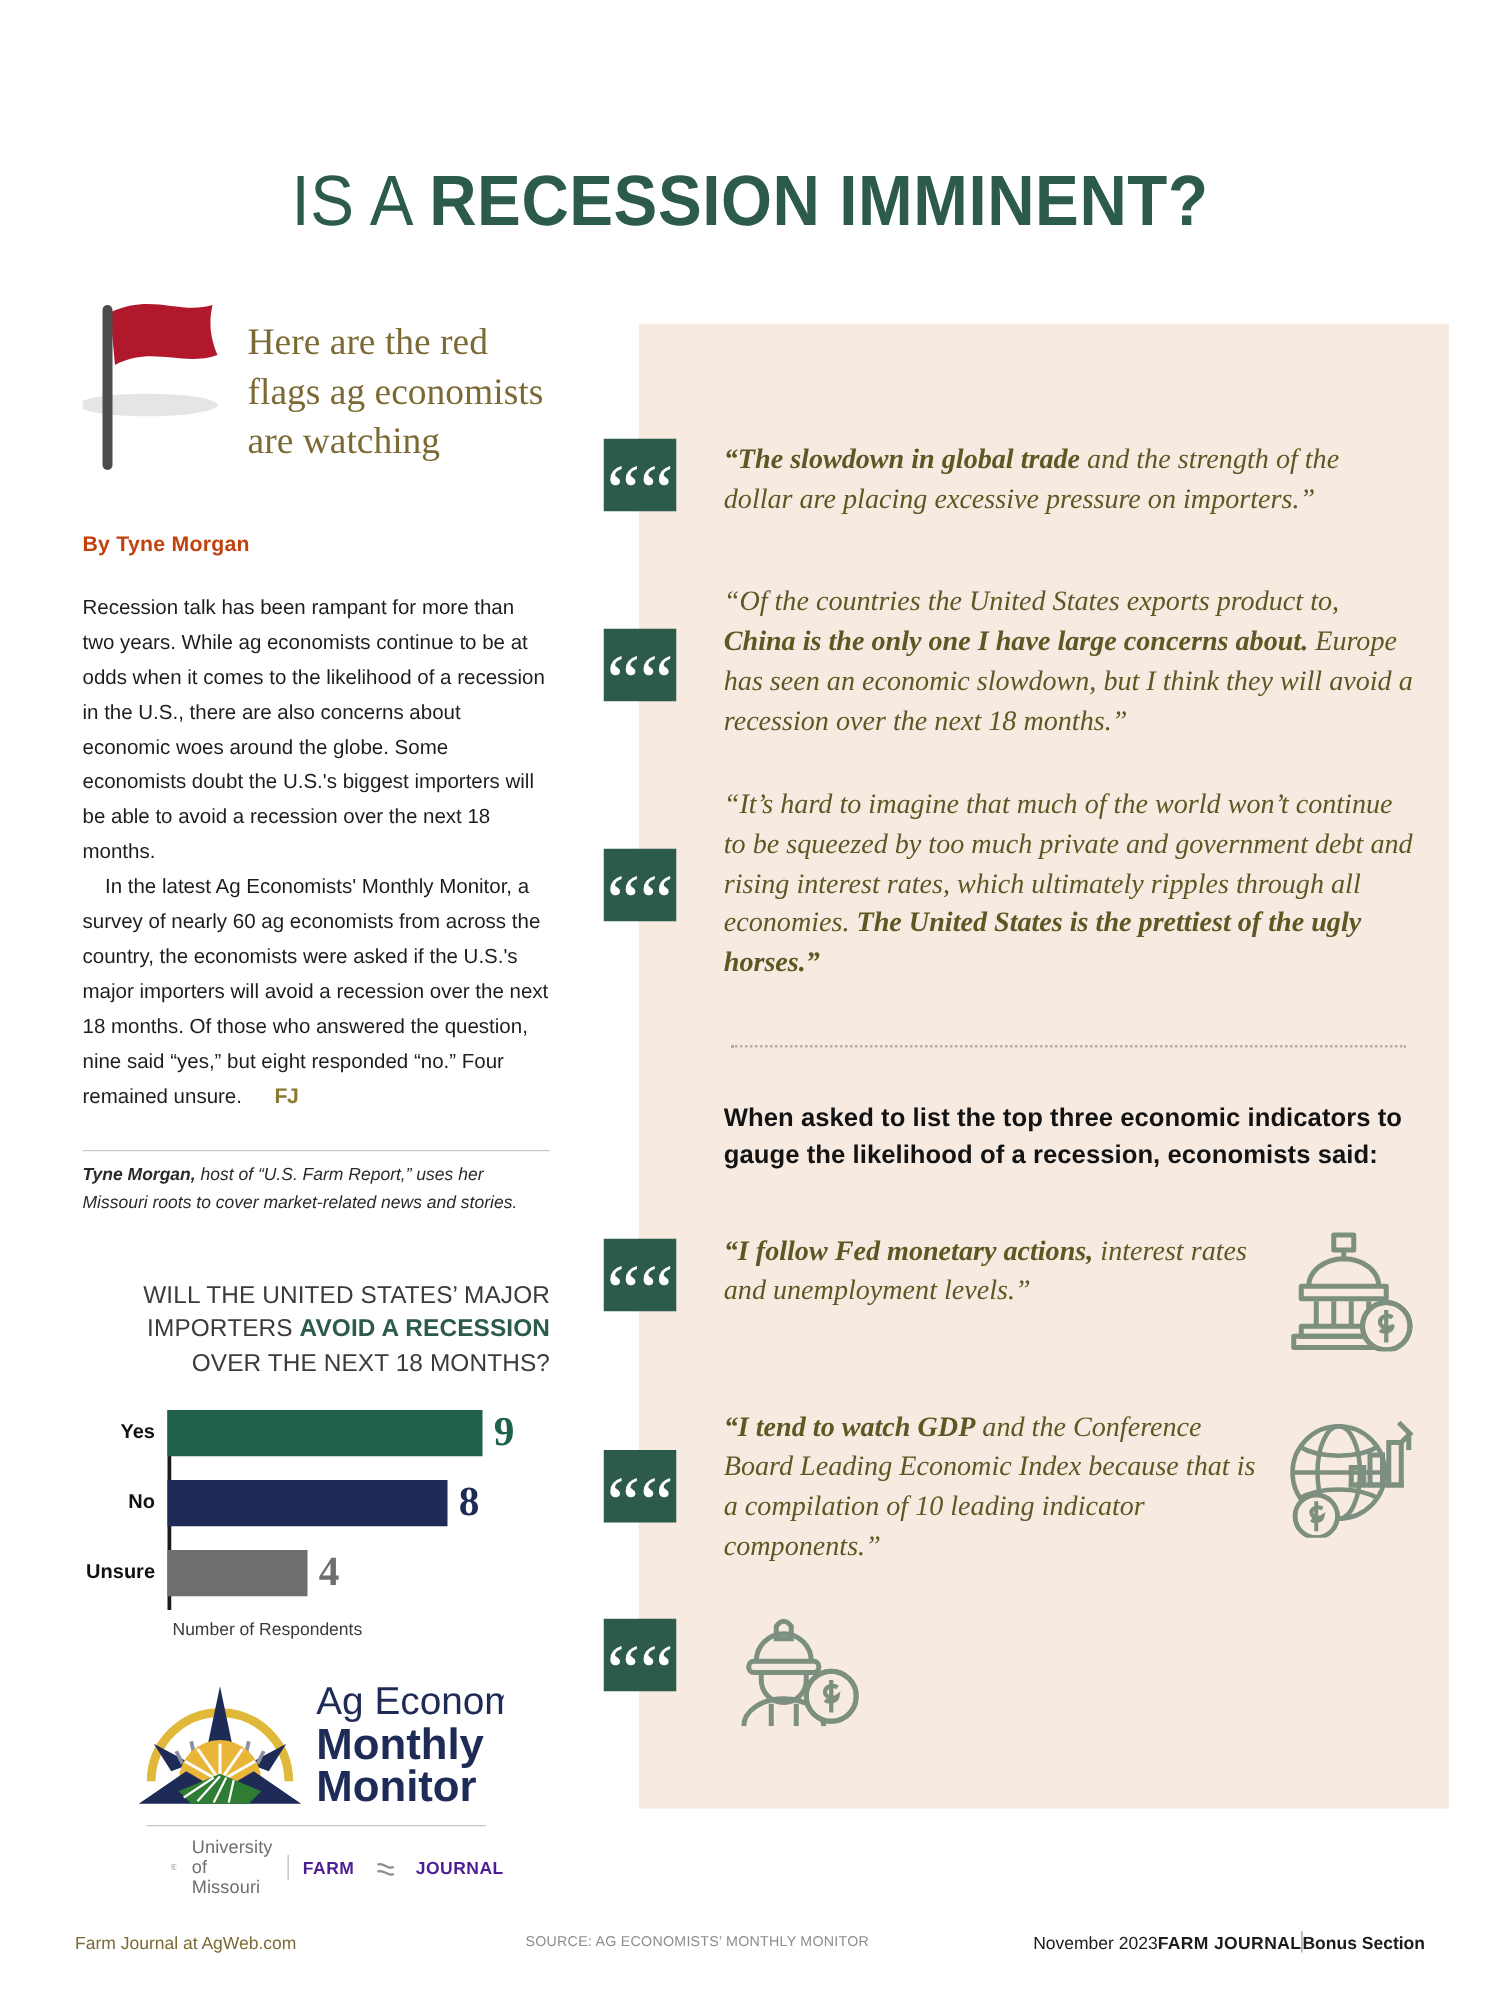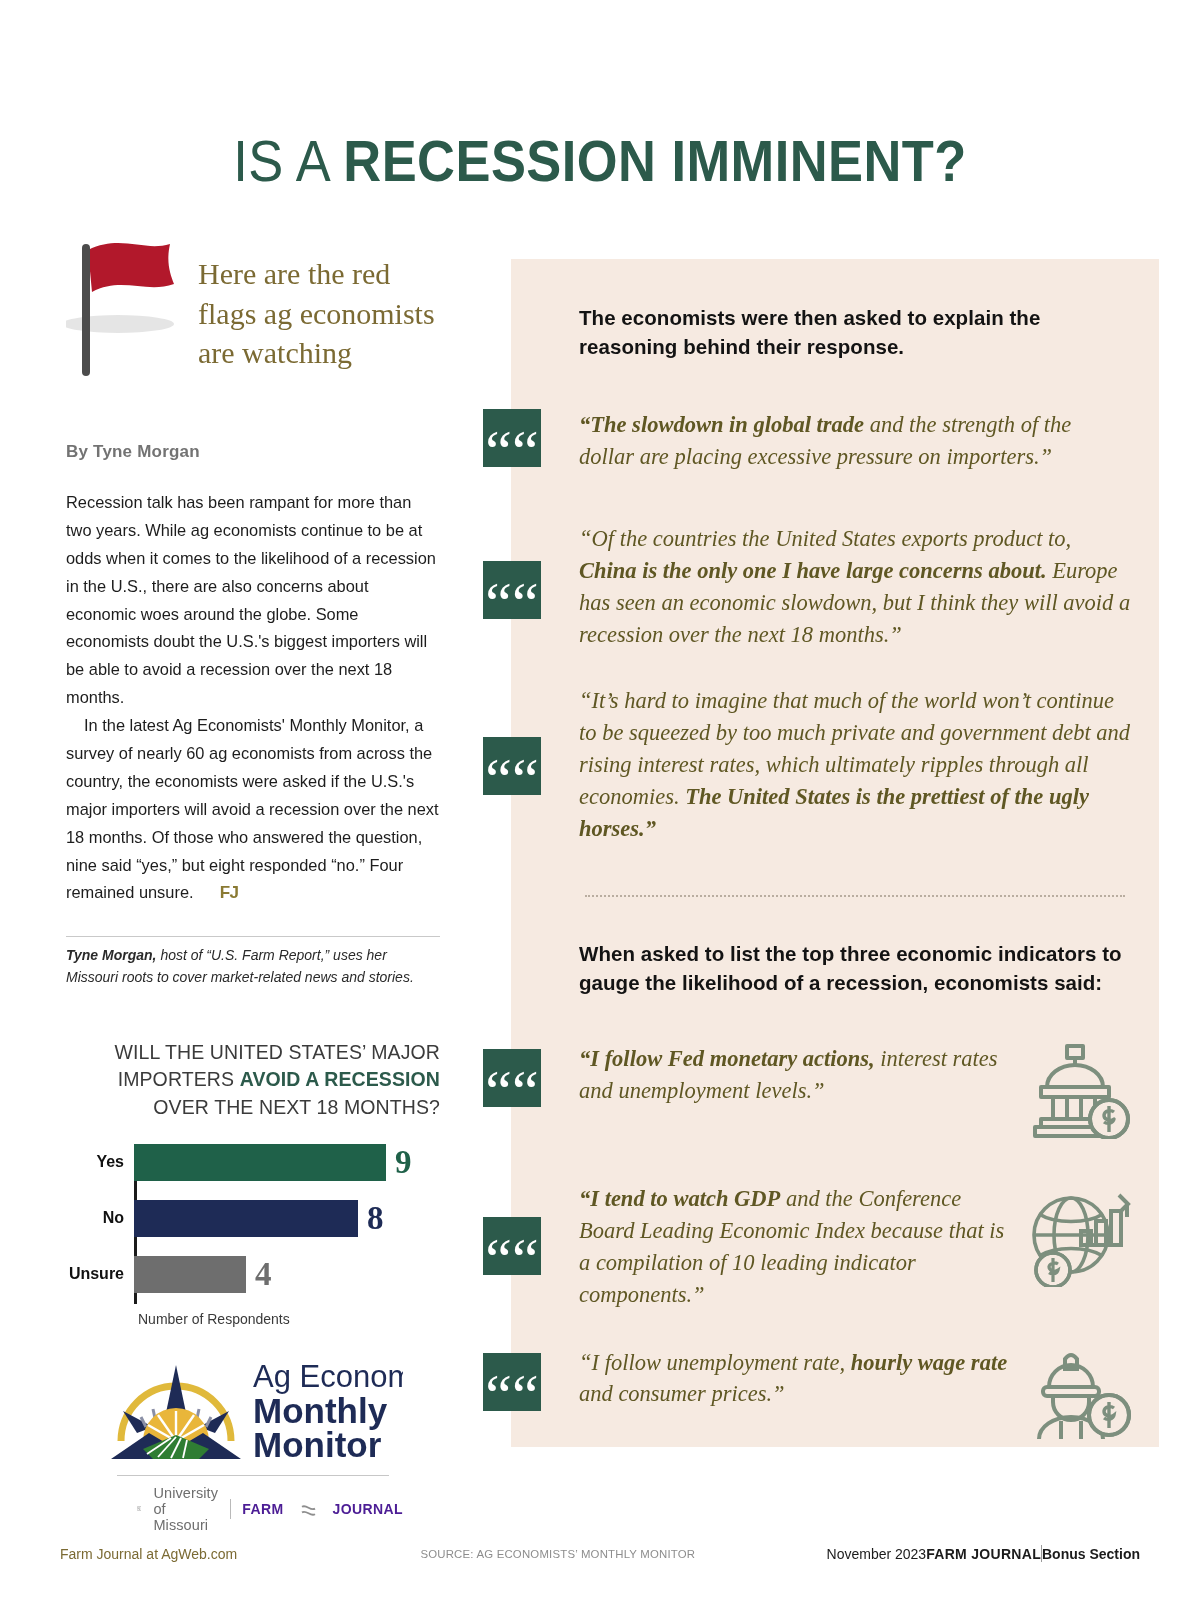--- a/index.html
+++ b/index.html
@@ -38,24 +38,24 @@
     position: absolute;
     left: 132px; top: 18px;
     width: 250px;
     font-family: "Liberation Serif", serif;
     font-size: 30px;
     line-height: 1.32;
     color: #7b6a33;
   }
 
   .byline {
-    margin-top: 56px;
+    margin-top: 40px;
     font-size: 17px;
     font-weight: 700;
-    color: #737373;
+    color: #c2410c;
     letter-spacing: .2px;
   }
   .body-copy {
     margin-top: 27px;
     font-size: 16.4px;
     line-height: 1.70;
     color: #1d1d1d;
     text-align: left;
   }
   .body-copy p + p { text-indent: 18px; }
@@ -339,21 +339,20 @@
           <span>JOURNAL</span>
         </span>
       </div>
     </div>
   </div>
 </div>
 
 <div class="panel">
   <div class="panel-inner">
 
-    <div class="panel-head">The economists were then asked to explain the reasoning behind their response.</div>
 
     <div class="quote-block" style="margin-top:48px;">
       <span class="qmark">““</span>
       <div class="quote-text" id="q0"><b>“The slowdown in global trade</b><span> and the strength of the dollar are placing excessive pressure on importers.”</span></div>
     </div>
 
     <div class="quote-block" style="margin-top:50px;">
       <span class="qmark" style="margin-top:38px;">““</span>
       <div class="quote-text" id="q1"><span>“Of the countries the United States exports product to, </span><b>China is the only one I have large concerns about.</b><span> Europe has seen an economic slowdown, but I think they will avoid a recession over the next 18 months.”</span></div>
     </div>
@@ -411,21 +410,20 @@
           </g>
           <circle cx="30" cy="87" r="17" fill="#f6eae1"></circle>
           <circle cx="30" cy="87" r="17"></circle>
           <path d="M35 81 a5.5 4.5 0 0 0 -9 2.6 a5.5 4.5 0 0 0 9 3.6 a5.5 4.5 0 0 1 -9 2.6 M30 75 v24" stroke-width="3.2"></path>
         </svg>
       </div>
     </div>
 
     <div class="indicator-row quote-block" style="margin-top:36px;">
       <span class="qmark" style="margin-top:6px;">““</span>
-      <div class="ind-text quote-text" id="i2"><span>“I follow unemployment rate, </span><b>hourly wage rate</b><span> and consumer prices.”</span></div>
       <div class="ind-icon">
         <svg viewBox="0 0 108 92" width="108" height="92" fill="none" stroke="#7d8f7e" stroke-width="4" aria-hidden="true">
           <path d="M42 12 q6 -8 12 0 v10 h-12 z"></path>
           <path d="M26 40 A22 22 0 0 1 70 40"></path>
           <rect x="20" y="40" width="56" height="9" rx="4"></rect>
           <path d="M30 49 v6 a18 18 0 0 0 36 0 v-6"></path>
           <path d="M16 92 a32 22 0 0 1 64 0"></path>
           <line x1="38" y1="74" x2="38" y2="92"></line>
           <line x1="58" y1="74" x2="58" y2="92"></line>
           <circle cx="86" cy="68" r="20" fill="#f6eae1"></circle>

